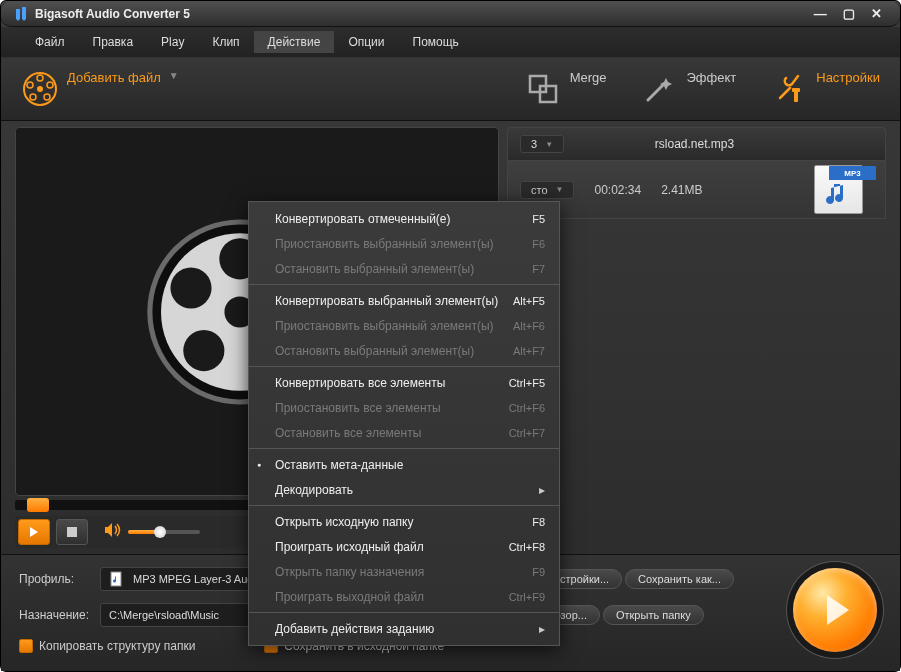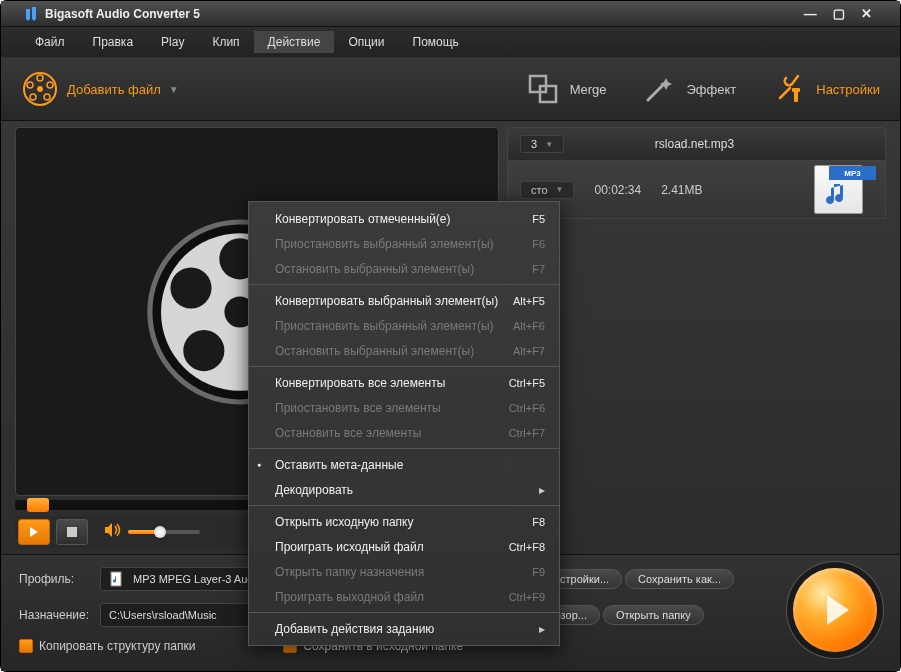--- a/index.html
+++ b/index.html
@@ -1,27 +1,27 @@
 <!DOCTYPE html>
 <html><head>
 <meta charset="utf-8">
 <style>
 * { margin:0; padding:0; box-sizing:border-box; font-family:"Segoe UI",Tahoma,sans-serif; }
 body { background:#fff; width:901px; height:672px; overflow:hidden; }
 .window { width:901px; height:672px; background:linear-gradient(#3a3a3a,#2a2a2a); border:1px solid #000; border-radius:6px; display:flex; flex-direction:column; box-shadow:inset 0 1px 0 rgba(255,255,255,.1); }
-.titlebar { height:26px; background:linear-gradient(#505050,#2e2e2e); display:flex; align-items:center; padding:0 24px; border-bottom:1px solid #111; }
+.titlebar { height:26px; background:linear-gradient(#505050,#2e2e2e); display:flex; align-items:center; padding:0 14px; border-bottom:1px solid #111;border-radius:10px; }
 .title-ico { width:14px; height:14px; margin-right:6px; display:flex; align-items:center; }
 .title-txt { color:#eee; font-size:12px; font-weight:bold; flex:1; }
 .winbtns { display:flex; gap:8px; }
 .winbtn { color:#eee; font-size:13px; font-weight:bold; cursor:pointer; padding:0 4px; }
 .menubar { height:30px; background:linear-gradient(#2d2d2d,#222); display:flex; align-items:center; padding:0 20px; font-size:12px; color:#ddd; }
 .mitem { padding:4px 14px; cursor:pointer; }
 .mitem.active { background:#444; }
 .toolbar { height:64px; background:linear-gradient(#383838,#272727); display:flex; align-items:center; padding:0 20px; border-top:1px solid rgba(255,255,255,.05); border-bottom:1px solid #111; }
-.tbtn { display:flex; align-items:center; gap:8px; color:#fc9a1a; font-size:13px; margin-right:34px; cursor:pointer; }
+.tbtn { display:flex; gap:8px; color:#fc9a1a; font-size:13px; margin-right:34px; cursor:pointer; }
 .tbtn.g { color:#ccc; }
 .tbtn .ico { width:38px; height:38px; display:flex; align-items:center; justify-content:center; }
 .dd { color:#888; font-size:10px; }
 .content { flex:1; display:flex; padding:6px 14px 6px 14px; gap:8px; position:relative; }
 .preview { width:484px; display:flex; flex-direction:column; }
 .previewbox { flex:1; background:#1a1a1a; border:1px solid #444; border-radius:4px; display:flex; align-items:center; justify-content:center; overflow:hidden; }
 .reel { width:240px; height:240px; display:flex; align-items:center; justify-content:center; }
 .playbar { height:32px; margin-top:6px; display:flex; align-items:center; gap:6px; background:#2a2a2a; padding:3px; border-radius:3px; }
 .pbtn { width:32px; height:26px; background:linear-gradient(#4a4a4a,#2f2f2f); border:1px solid #555; border-radius:3px; display:flex; align-items:center; justify-content:center; color:#ccc; cursor:pointer; }
 .pbtn.orange { background:linear-gradient(#ff9a1a,#e67800); border-color:#c66800; color:#fff; }
@@ -306,28 +306,28 @@
           <span>MP3 MPEG Layer-3 Audio(*.mp3)</span>
           <span style="flex:1"></span>
             <span style="font-size:8px;color:#888">▼</span>
         </div>
         <div class="bbtn">Настройки...</div>
         <div class="bbtn">Сохранить как...</div>
       </div>
       <div class="brow">
         <span class="blbl">Назначение:</span>
         <div class="binput">
-          <span>C:\Users\rsload\Music</span>
+          <span>C:\Merge\rsload\Music</span>
           <span style="flex:1"></span>
             <span style="font-size:8px;color:#888">▼</span>
         </div>
         <div class="bbtn">Обзор...</div>
         <div class="bbtn">Открыть папку</div>
       </div>
-      <div class="brow" style="gap:88px">
+      <div class="brow" style="gap:69px">
         <label class="chk">
             <span class="chkbox"></span>
             <span>Копировать структуру папки</span>
           </label>
         <label class="chk">
             <span class="chkbox"></span>
             <span>Сохранить в исходной папке</span>
           </label>
       </div>
     </div>

